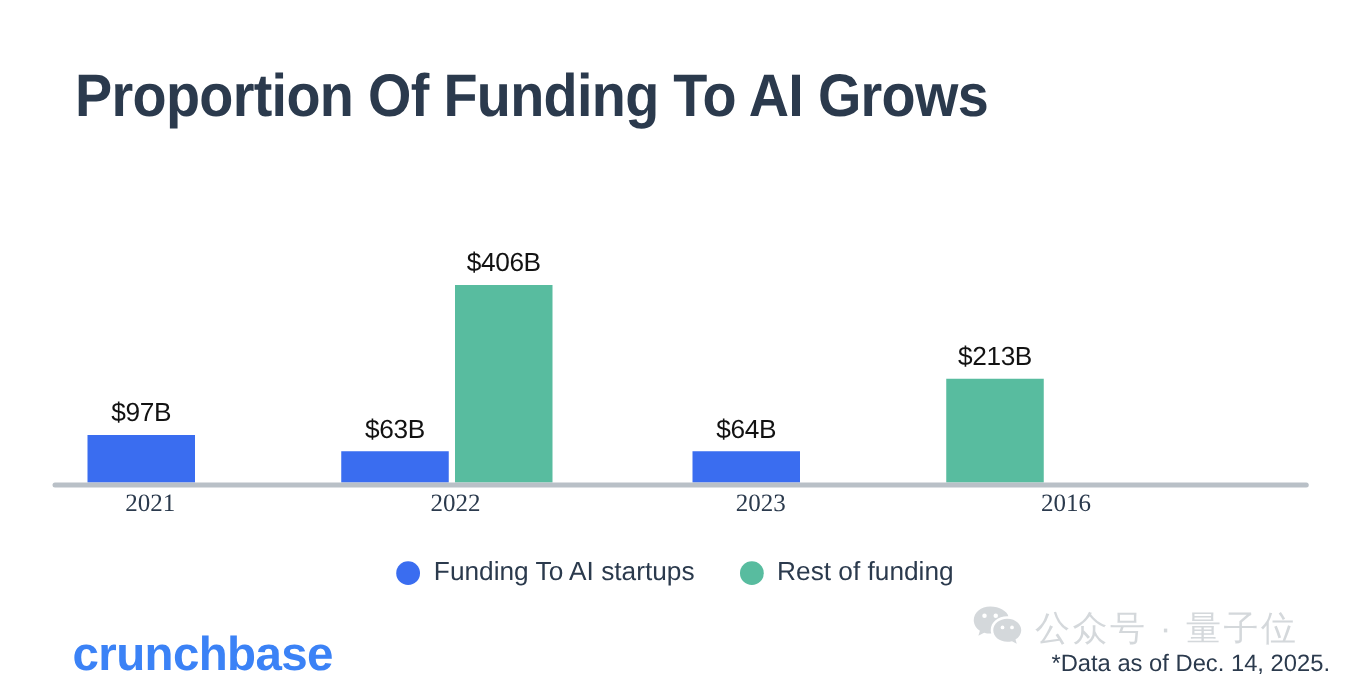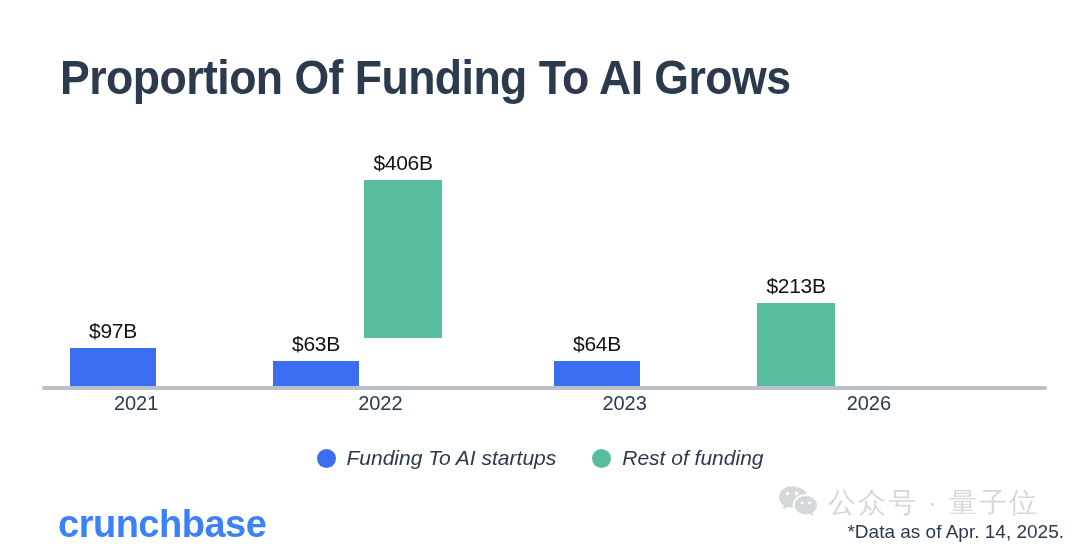--- a/index.html
+++ b/index.html
@@ -89,42 +89,42 @@
     margin-bottom: 5px;
     font-size: 21px;
     color: #121212;
     white-space: nowrap;
     letter-spacing: -0.3px;
   }
 
   
   .cats {
     position: absolute;
-    left: 70px;
+    left: 54px;
     top: 392px;
     width: 977px;
     display: flex;
+    font-family: Liberation Serif, serif;
   }
   .cat {
     font-size: 20px;
     color: #2b3a4d;
     text-align: center;
   }
 
   
   .legend {
     position: absolute;
     left: 0;
     right: 0;
     top: 446px;
     display: flex;
     justify-content: center;
     align-items: center;
     gap: 36px;
-    font-style: italic;
   }
   .legend-item {
     display: flex;
     align-items: center;
     gap: 11px;
   }
   .legend-dot {
     width: 19px;
     height: 19px;
     border-radius: 50%;
@@ -147,21 +147,20 @@
     color: #3b82f6;
     letter-spacing: -0.5px;
   }
 
   
   .watermark {
     position: absolute;
     left: 778px;
     top: 484px;
     display: flex;
-    align-items: center;
     gap: 10px;
     opacity: 0.42;
   }
   .wechat-icon { display: block; }
   .watermark-text {
     font-size: 28px;
     color: #9aa3ab;
     letter-spacing: 2px;
     white-space: nowrap;
   }
@@ -193,21 +192,21 @@
             </div>
           </div>
         </div>
         <div class="bar-group" style="margin-right: 112px;">
           <div class="bar-wrap" style="width: 86px; margin-right: 5px;">
             <div style="position: relative; width: 100%;">
               <span class="bar-label">$63B</span>
               <div class="bar blue" style="height: 25px; background: rgb(58, 109, 240);"></div>
             </div>
           </div>
-          <div class="bar-wrap" style="width: 78px; justify-content: center;">
+          <div class="bar-wrap" style="width: 78px;">
             <div style="position: relative; width: 100%;">
               <span class="bar-label">$406B</span>
               <div class="bar green" style="height: 158px; background: rgb(88, 188, 159);"></div>
             </div>
           </div>
         </div>
         <div class="bar-group" style="margin-right: 112px;">
           <div class="bar-wrap" style="width: 86px; margin-right: 5px;">
             <div style="position: relative; width: 100%;">
               <span class="bar-label">$64B</span>
@@ -224,21 +223,21 @@
           </div>
         </div>
       </div>
     <div class="axis-line"></div>
   </div>
 
   <div class="cats">
       <div class="cat" style="width: 169px; margin-right: 112px;">2021</div>
       <div class="cat" style="width: 169px; margin-right: 112px;">2022</div>
       <div class="cat" style="width: 169px; margin-right: 112px; text-align: center;">2023</div>
-      <div class="cat" style="width: 169px; margin-right: 112px;">2026</div>
+      <div class="cat" style="width: 169px; margin-right: 112px;">2016</div>
     </div>
 
   <div class="legend">
     <div class="legend-item">
       <span class="legend-dot blue"></span>
       <span class="legend-text">Funding To AI startups</span>
     </div>
     <div class="legend-item">
       <span class="legend-dot green"></span>
       <span class="legend-text">Rest of funding</span>
@@ -254,15 +253,15 @@
         <circle fill="#ffffff" cx="9.6" cy="8.6" r="1.8"></circle>
         <circle fill="#ffffff" cx="18.6" cy="8.6" r="1.8"></circle>
         <path fill="#9aa3ab" d="M39 20.2c0-5.1-5-9.2-11.2-9.2s-11.2 4.1-11.2 9.2 5 9.2 11.2 9.2c1.3 0 2.6-.2 3.8-.5l3.8 2-1-3.3c2.7-1.7 4.6-4.4 4.6-7.4z"></path>
         <circle fill="#ffffff" cx="24" cy="17.9" r="1.5"></circle>
         <circle fill="#ffffff" cx="31.6" cy="17.9" r="1.5"></circle>
       </svg>
     </span>
     <span class="watermark-text">公众号 · 量子位</span>
   </div>
 
-  <div class="footnote">*Data as of Apr. 14, 2025.</div>
+  <div class="footnote">*Data as of Dec. 14, 2025.</div>
 
 </div>
 
 </body></html>

